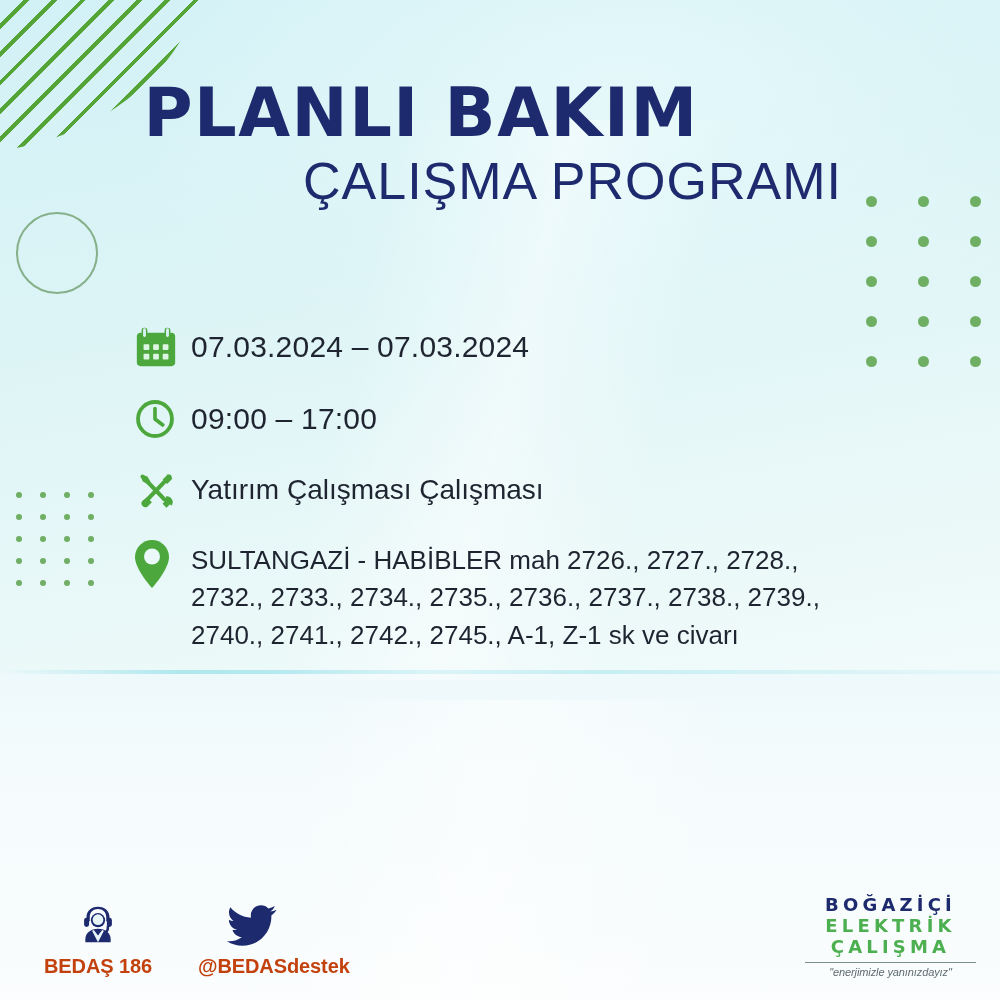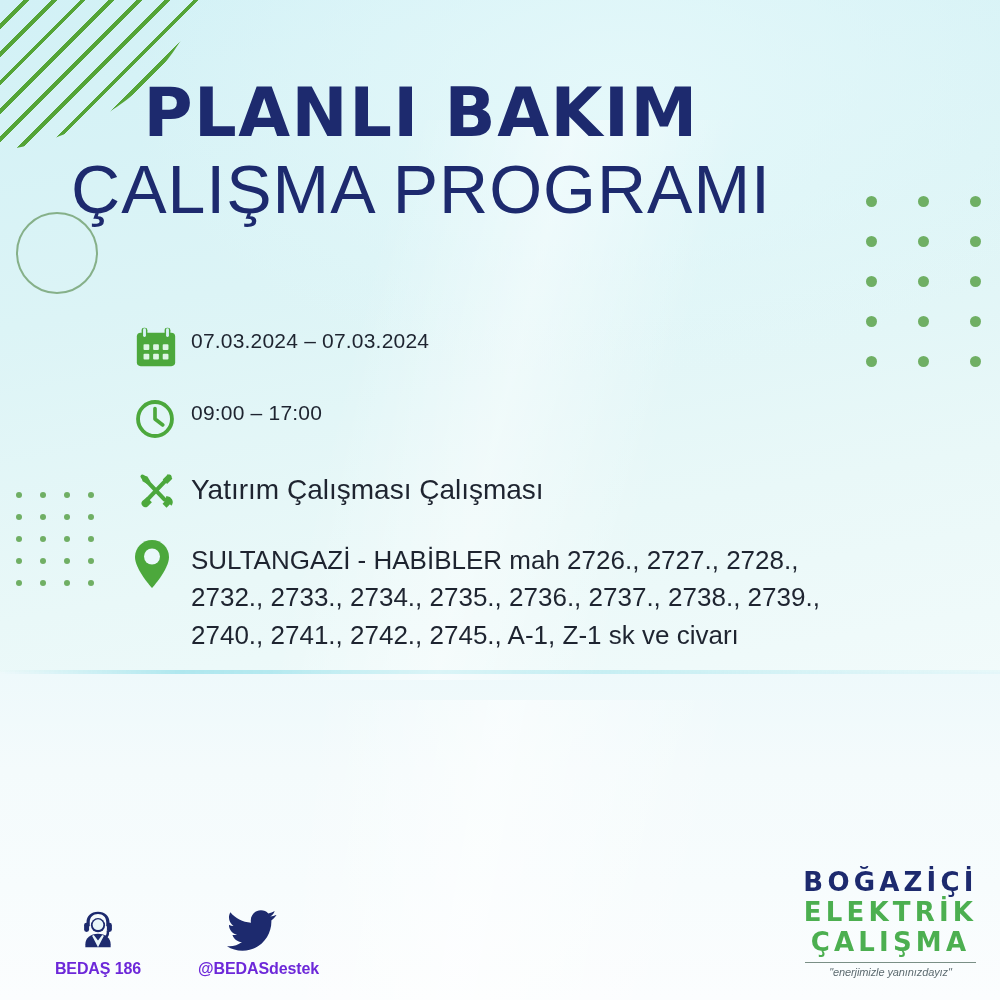--- a/index.html
+++ b/index.html
@@ -115,26 +115,27 @@
   .title-main {
     font-size: 67px;
     font-weight: 700;
     letter-spacing: 1.5px;
     color: #1d2a6e;
     line-height: 1.0;
     font-family: "DejaVu Sans", "Liberation Sans", sans-serif;
   }
   .title-sub {
     margin-top: 8px;
-    font-size: 68px;
+    font-size: 52px;
     font-weight: 400;
     letter-spacing: 1px;
     color: #1d2a6e;
     line-height: 1.0;
     font-family: "Liberation Sans", sans-serif;
+    text-align: right;
   }
 
   
   .info {
     position: absolute;
     left: 133px; top: 320px;
     width: 780px;
   }
   .info-row {
     display: flex;
@@ -150,21 +151,21 @@
     justify-content: flex-start;
   }
   .info-text {
     color: #1e2430;
     font-size: 27px;
     line-height: 1.42;
     padding-top: 6px;
     font-family: "Liberation Sans", sans-serif;
   }
   .row-date .info-text,
-  .row-time .info-text { font-size: 21px; letter-spacing: .2px; text-align: right; }
+  .row-time .info-text { font-size: 30px; letter-spacing: .2px; text-align: right; }
   .row-type .info-text { font-size: 28px; }
   .row-address { margin-top: 4px; }
   .row-address .info-text { font-size: 26px; line-height: 1.44; }
   .row-address .info-icon { padding-top: 2px; }
   .addr-line { display: block; white-space: nowrap; }
 
   
   .footer {
     position: absolute;
     left: 44px; bottom: 22px;
@@ -178,39 +179,40 @@
     color: #1d2a6e;
   }
   .footer-item .fi-icon {
     height: 52px;
     display: flex;
     align-items: flex-end;
     justify-content: center;
     margin-bottom: 8px;
   }
   .footer-item .fi-label {
-    font-size: 16px;
+    font-size: 20px;
     font-weight: 700;
     letter-spacing: -0.1px;
-    color: #6d28d9;
+    color: #c2410c;
     white-space: nowrap;
+    text-align: right;
   }
 
   
   .logo {
     position: absolute;
     right: 22px; bottom: 22px;
     text-align: center;
     width: 175px;
   }
   .logo-l1, .logo-l2, .logo-l3 {
     font-weight: 700;
     letter-spacing: 4.2px;
     line-height: 1.16;
-    font-size: 26px;
+    font-size: 18px;
     font-family: "DejaVu Sans", "Liberation Sans", sans-serif;
   }
   .logo-l1 { color: #1d2a6e; }
   .logo-l2, .logo-l3 { color: #4caf50; }
   .logo-rule {
     height: 1.5px;
     background: #7a8f86;
     margin: 4px 2px 3px 2px;
   }
   .logo-tag {

